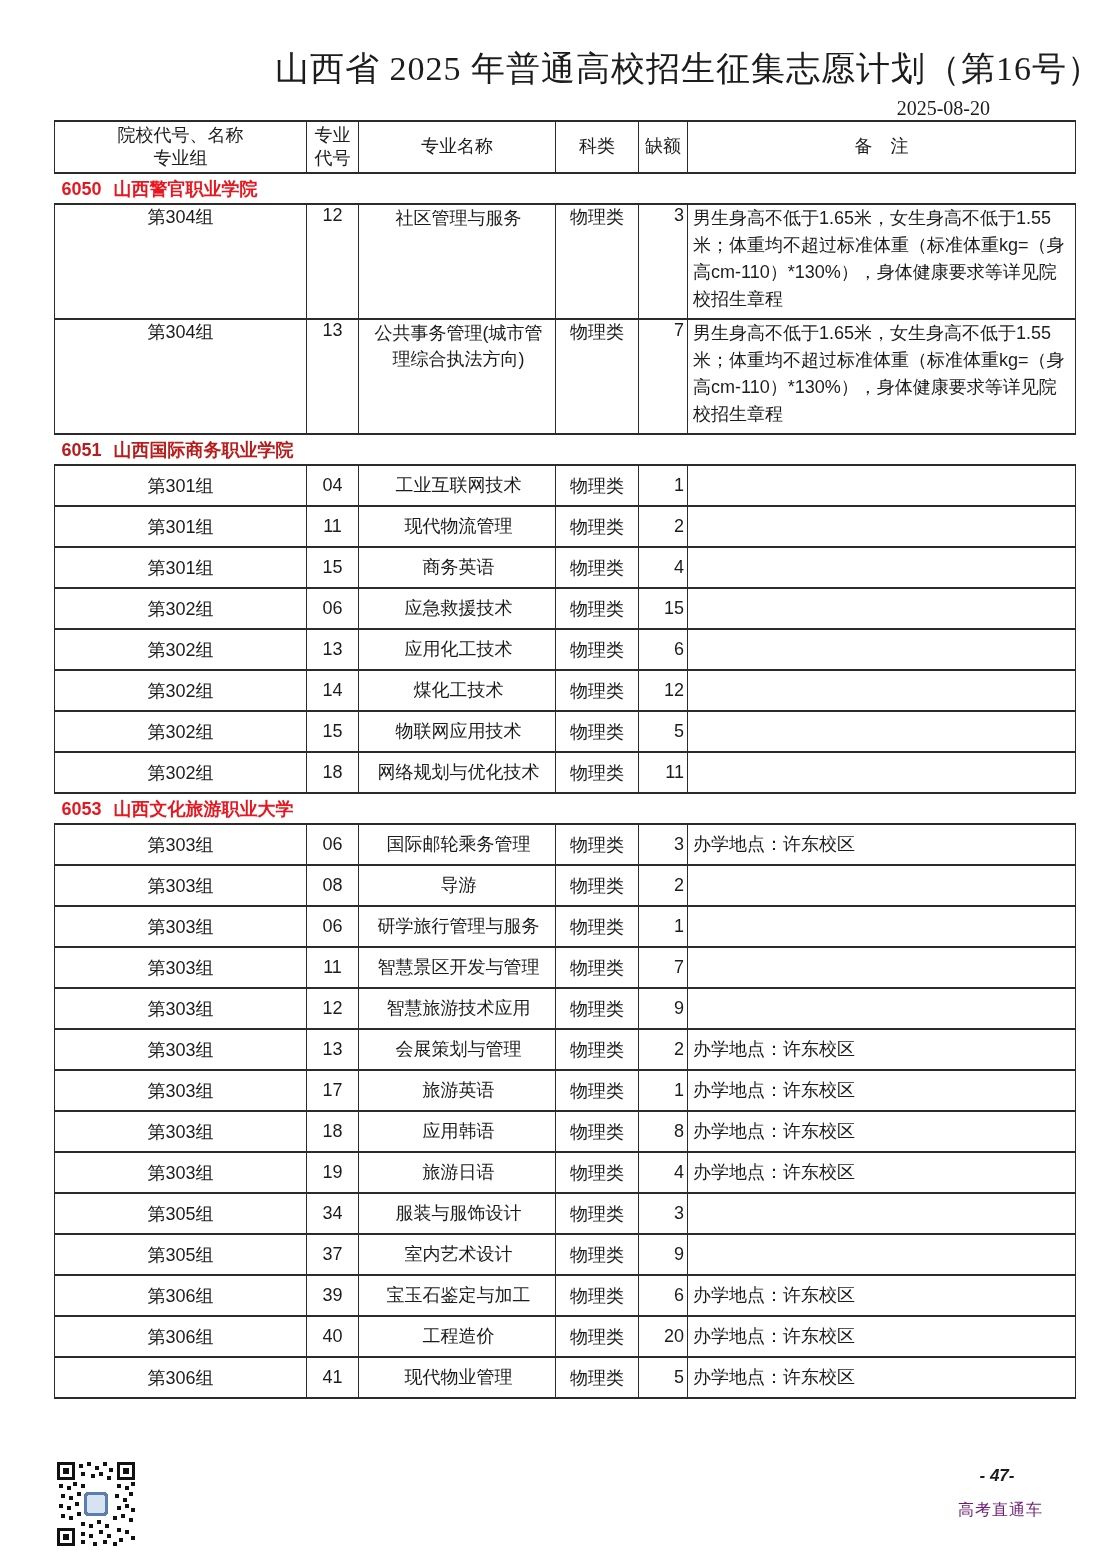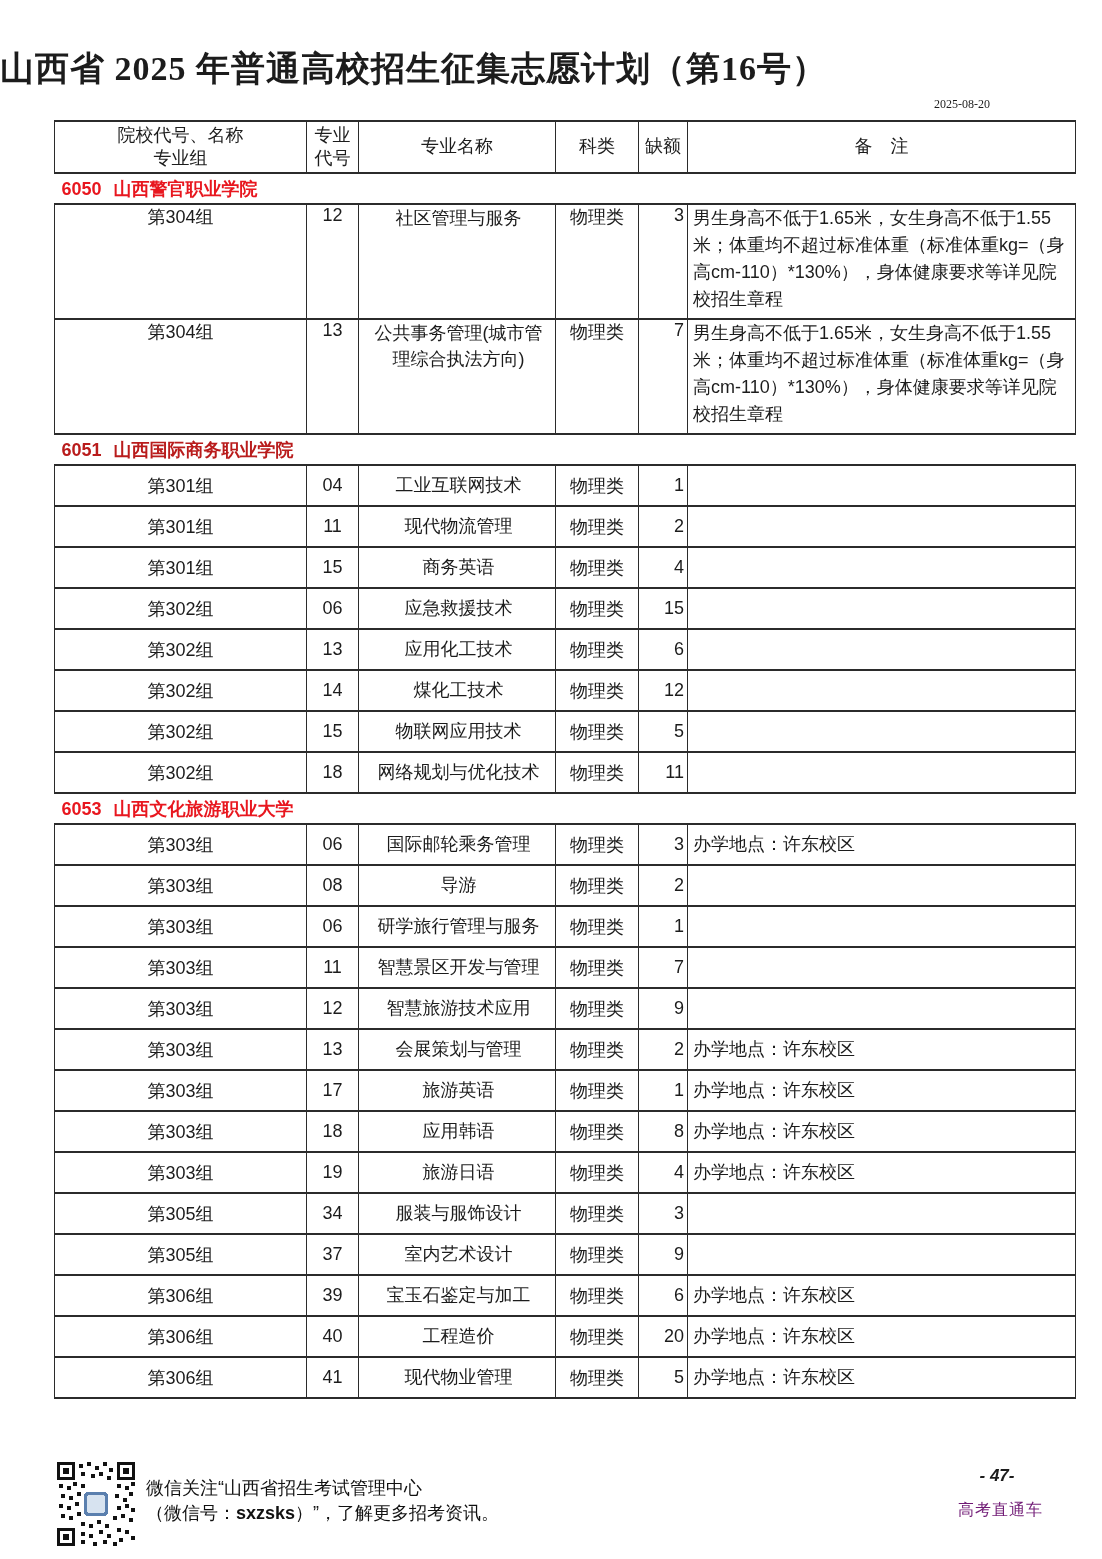--- a/index.html
+++ b/index.html
@@ -7,28 +7,28 @@
     position:relative;
     width:1102px;height:1559px;
     background:#ffffff;
     font-family:"Liberation Sans","DejaVu Sans",sans-serif;
     color:#1c1c1c;
     overflow:hidden;
   }
   .title{
     margin:0;
     position:absolute;top:46px;left:0;width:1102px;
-    text-align:left;
+    text-align:right;
     font-family:"Liberation Serif","DejaVu Serif",serif;
-    font-size:34px;font-weight:bold;letter-spacing:1px;
+    font-size:34px;font-weight:normal;letter-spacing:1px;
   }
   .date{
     position:absolute;top:97px;right:112px;
     font-family:"Liberation Serif","DejaVu Serif",serif;
-    font-size:12px;
+    font-size:20px;
   }
   table.plan-table{
     position:absolute;top:120px;left:54px;
     width:1021px;
     border-collapse:collapse;table-layout:fixed;
     font-size:18px;
   }
   .plan-table th,.plan-table td{
     border:1px solid #2b2b2b;
     border-top:2px solid #2b2b2b;
@@ -375,21 +375,17 @@
       <rect x="30" y="33" width="2" height="2"></rect>
         <rect x="34" y="34" width="2" height="2"></rect>
         <rect x="37" y="37" width="2" height="2"></rect>
         <rect x="31" y="38" width="2" height="2"></rect>
     </g>
 
     <rect x="13.5" y="15" width="12" height="12" rx="2" fill="#5a7fae"></rect>
     <rect x="15" y="16.5" width="9" height="9" rx="1.5" fill="#d7e3f0"></rect>
   </svg>
 
-  <div class="footer-text">
-    <div>微信关注“山西省招生考试管理中心</div>
-    <div><span>（微信号：</span><span class="wechat-id">sxzsks</span><span>）”，了解更多招考资讯。</span></div>
-  </div>
 
   <div class="page-number">- 47-</div>
   <div class="watermark">高考直通车</div>
 
 </div>
 
 </body></html>

